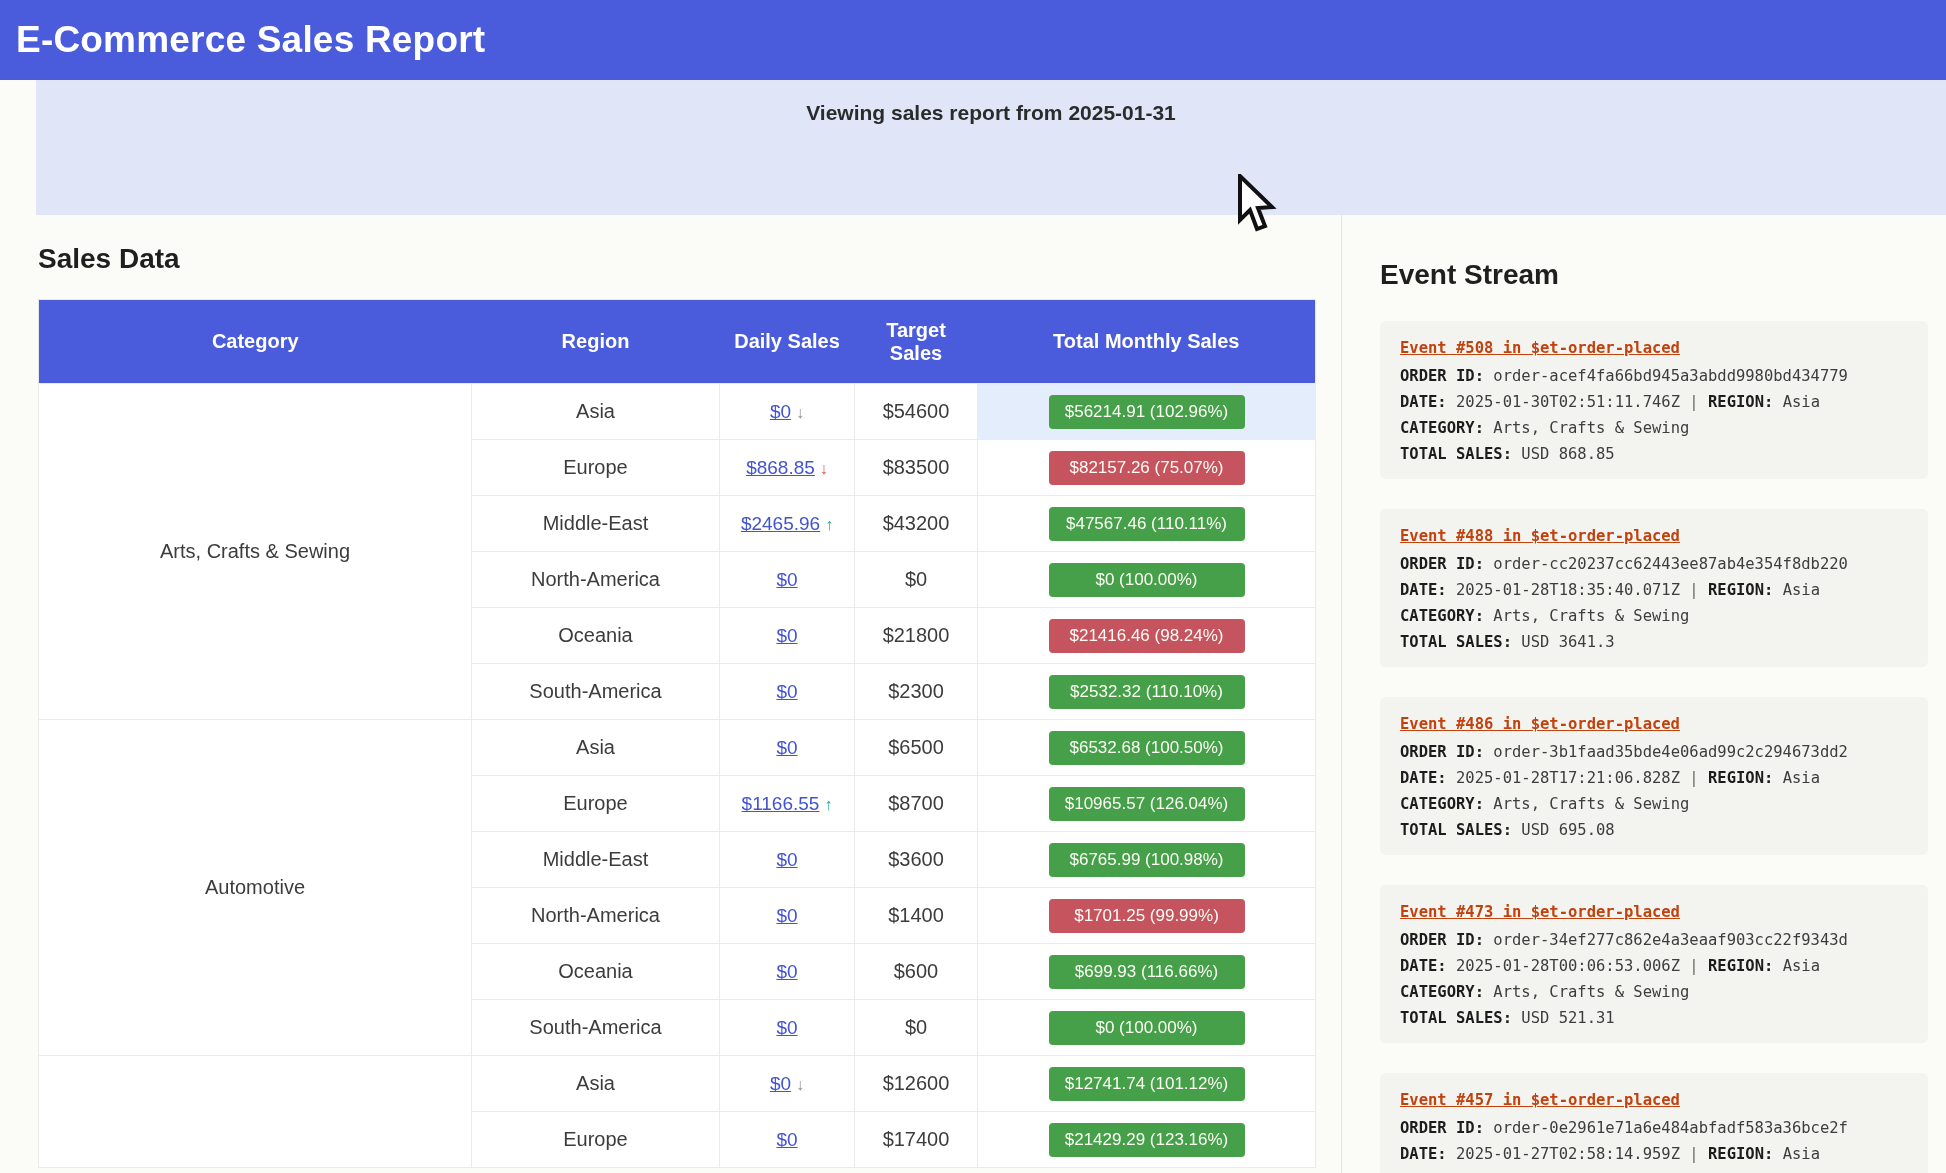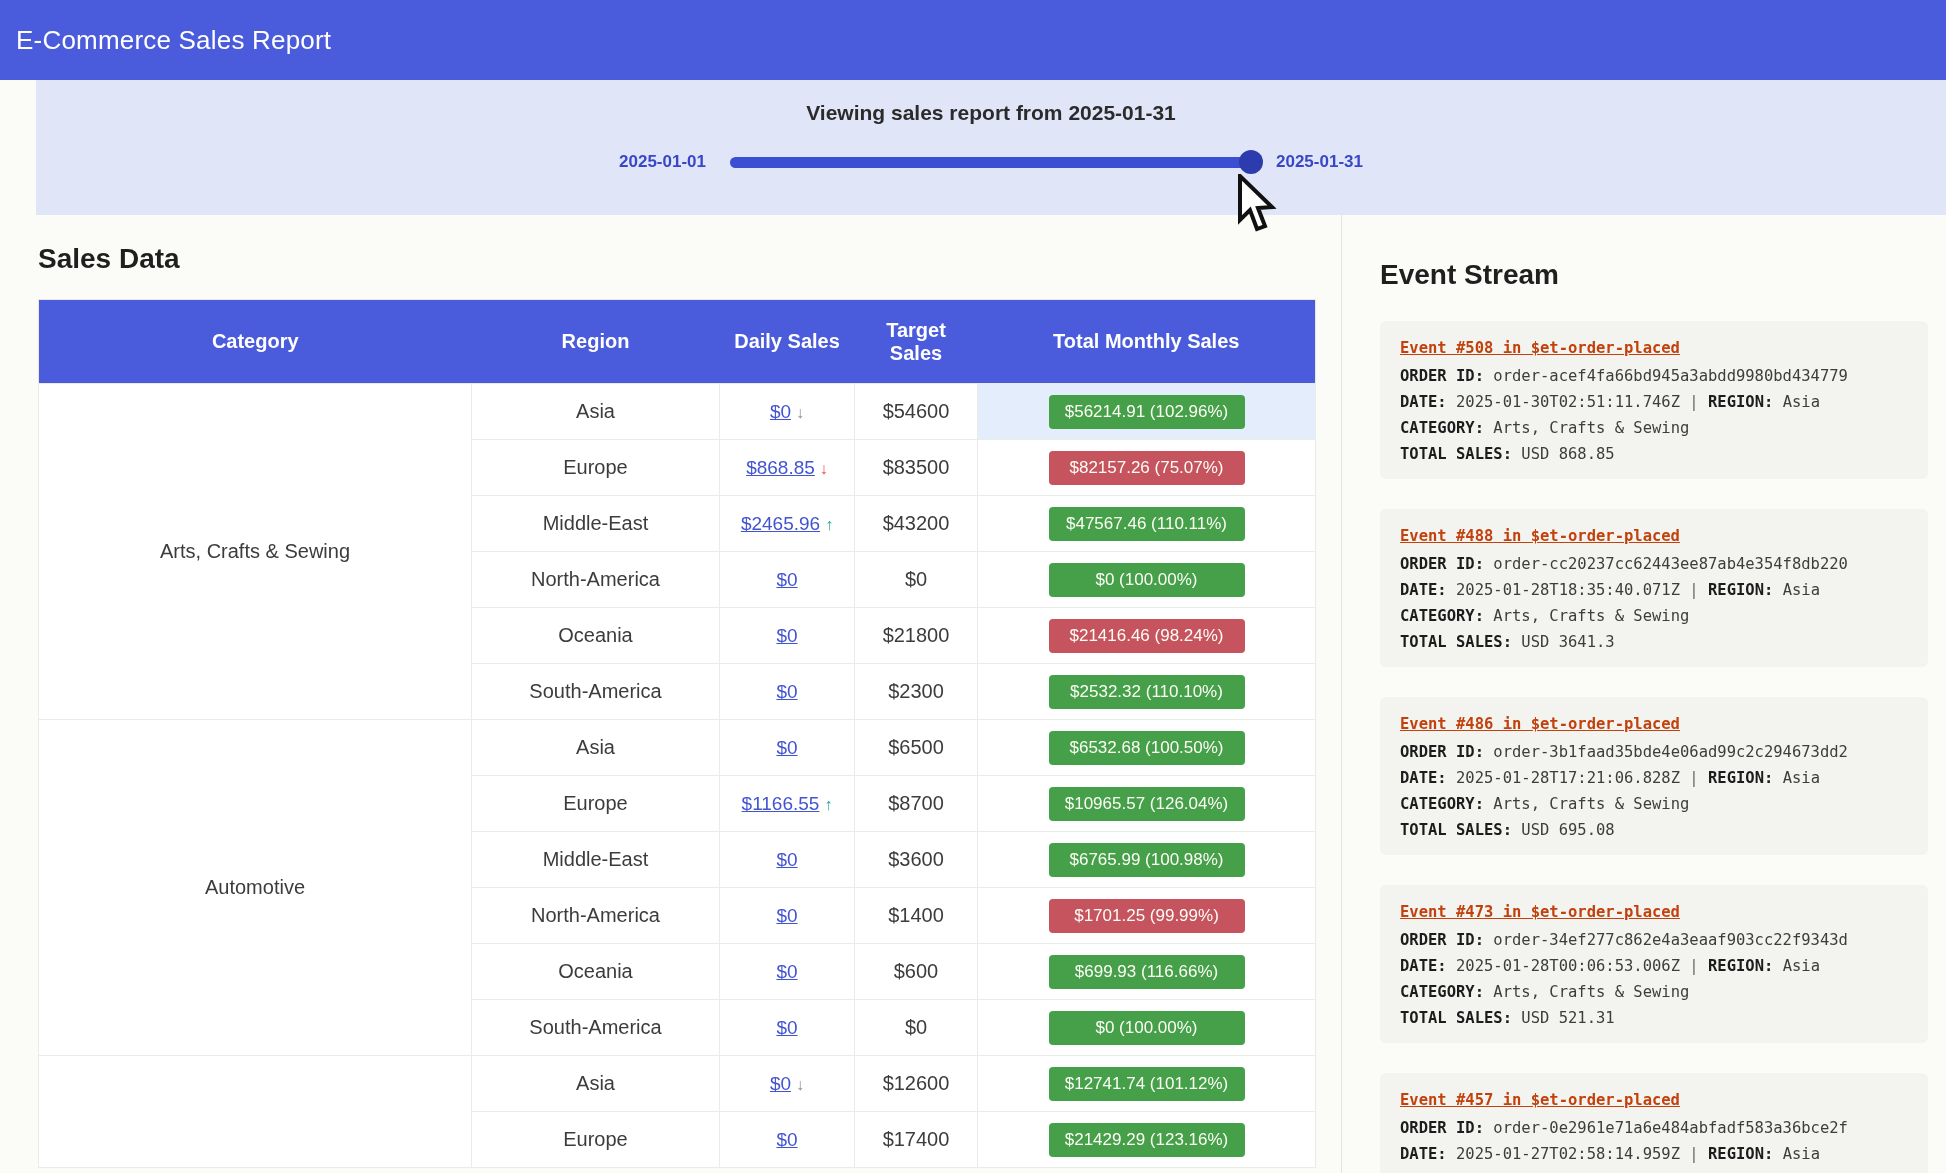--- a/index.html
+++ b/index.html
@@ -1,21 +1,21 @@
 <!DOCTYPE html>
 <html><head>
 <meta charset="utf-8">
 <style>
   * { margin:0; padding:0; box-sizing:border-box; }
   html,body { width:1946px; height:1173px; overflow:hidden; background:#fbfbf8;
     font-family:"Liberation Sans", sans-serif; }
 
   
   .app-header { height:80px; background:#4a5cdc; display:flex; align-items:center; padding-left:16px; }
-  .app-header h1 { color:#fff; font-size:26px; font-weight:normal; letter-spacing:.2px; }
+  .app-header h1 { color:#fff; font-size:37px; font-weight:bold; letter-spacing:.2px; }
 
   
   .hero { height:135px; background:#e0e6f7; padding-top:21px;margin-left:36px; }
   .hero-title { text-align:center; font-size:21px; font-weight:bold; color:#2b2b2b; }
   .slider-row { display:flex; align-items:center; justify-content:center; margin-top:27px; gap:24px; }
   .date-label { color:#3847c8; font-weight:bold; font-size:17px; }
   .track { position:relative; width:522px; height:11px; background:#3c4ed2; border-radius:6px; cursor:pointer; }
   .thumb { position:absolute; right:-11px; top:50%; transform:translateY(-50%);
     width:24px; height:24px; border-radius:50%; background:#2c3cae; }
 
@@ -59,27 +59,20 @@
 </style>
 </head>
 <body>
 
 <header class="app-header">
   <h1>E-Commerce Sales Report</h1>
 </header>
 
 <section class="hero">
   <div class="hero-title">Viewing sales report from 2025-01-31</div>
-  <div class="slider-row">
-    <span class="date-label">2025-01-01</span>
-    <div class="track">
-      <div class="thumb"></div>
-    </div>
-    <span class="date-label">2025-01-31</span>
-  </div>
 </section>
 
 <div class="content">
   <main class="main">
     <h2 class="section">Sales Data</h2>
     <table>
       <colgroup>
         <col style="width:433px">
           <col style="width:248px">
           <col style="width:135px">

